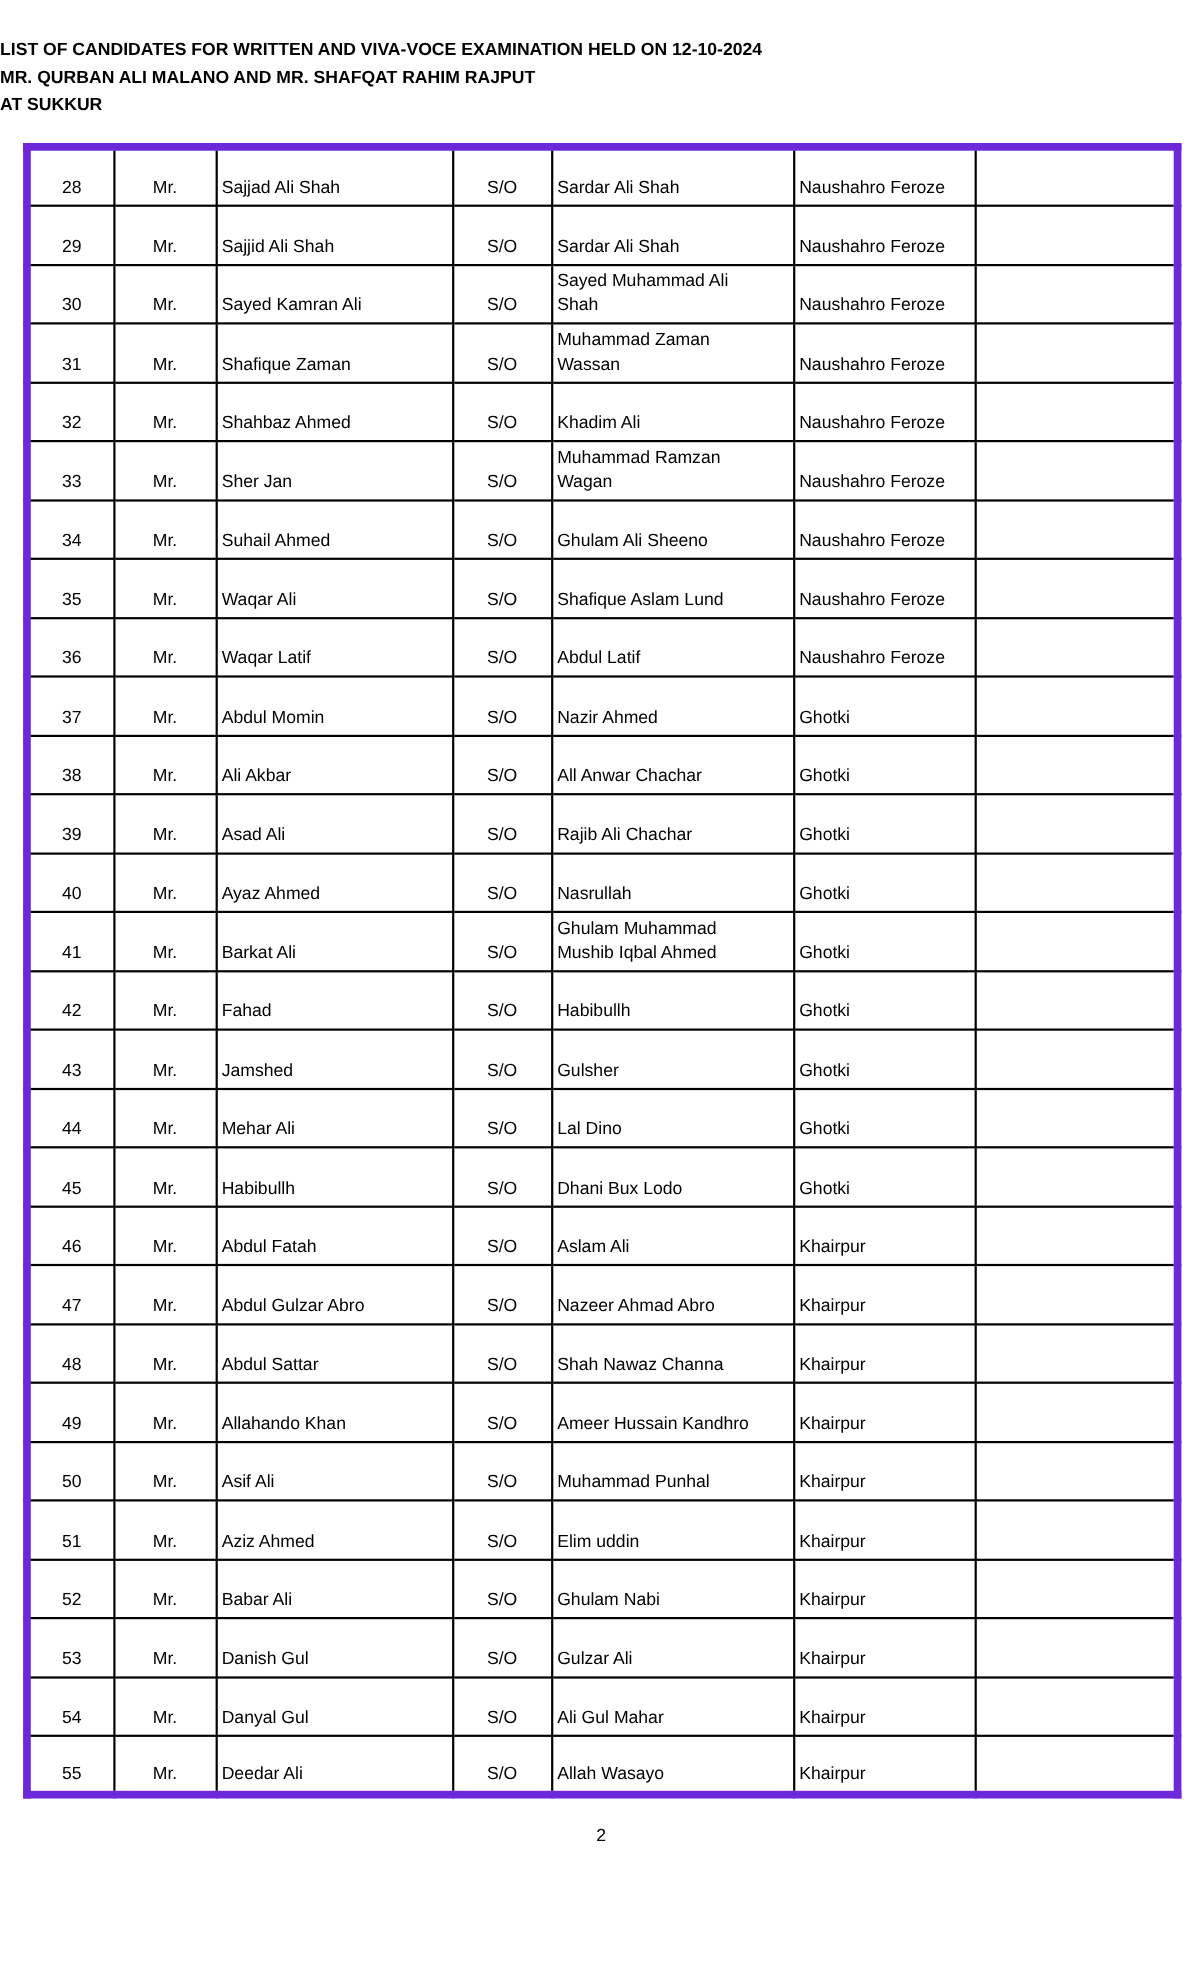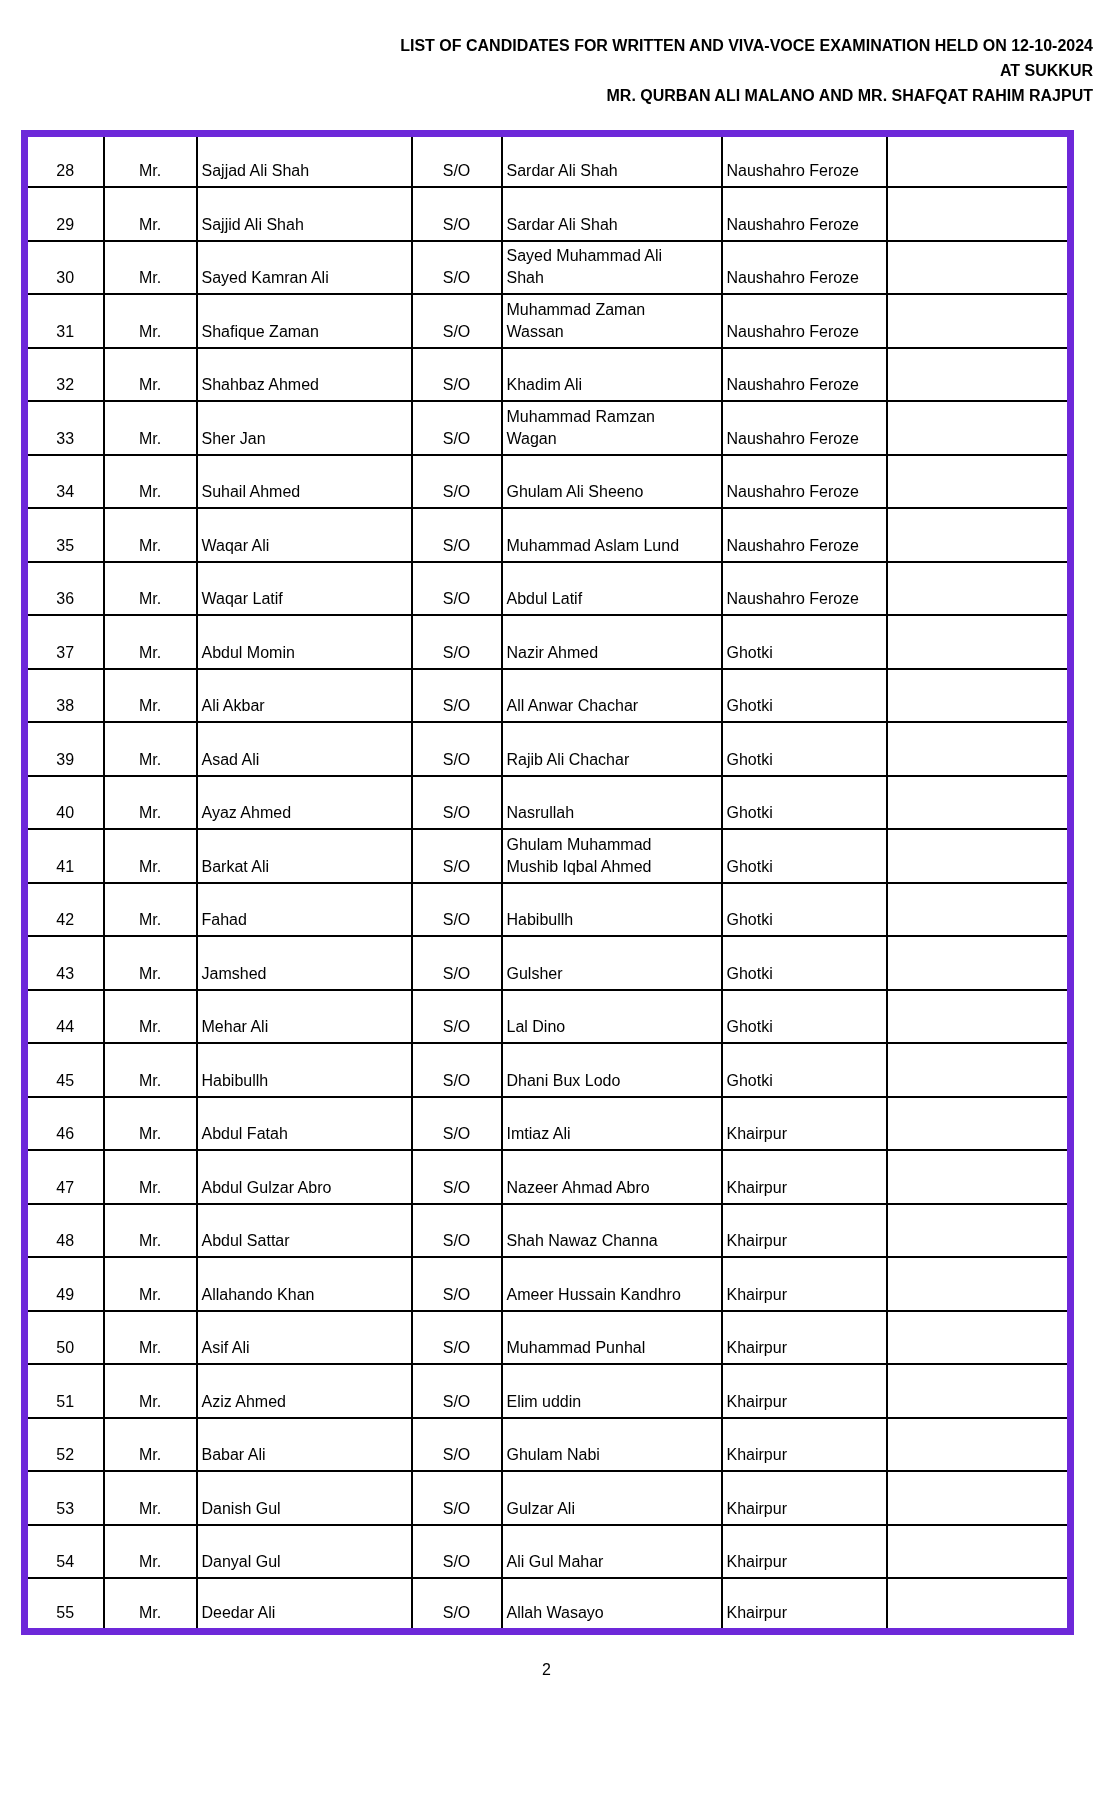--- a/index.html
+++ b/index.html
@@ -14,21 +14,21 @@
     background: #ffffff;
     font-family: "Liberation Sans", sans-serif;
     color: #000000;
     overflow: hidden;
   }
   .doc-header {
     position: absolute;
     top: 33px;
     left: 0;
     width: 100%;
-    text-align: right;
+    text-align: left;
     font-weight: bold;
     font-size: 16px;
     line-height: 25px;
   }
   table.candidates {
     position: absolute;
     left: 21px;
     top: 130px;
     width: 1046px;
     border-collapse: collapse;
@@ -55,22 +55,22 @@
     font-size: 16px;
   }
 </style>
 </head>
 <body>
 
 <div class="page">
 
   <div class="doc-header">
     <div>LIST OF CANDIDATES FOR WRITTEN AND VIVA-VOCE EXAMINATION HELD ON 12-10-2024</div>
+    <div>MR. QURBAN ALI MALANO AND MR. SHAFQAT RAHIM RAJPUT</div>
     <div>AT SUKKUR</div>
-    <div>MR. QURBAN ALI MALANO AND MR. SHAFQAT RAHIM RAJPUT</div>
   </div>
 
   <table class="candidates">
     <colgroup>
       <col style="width:79px">
       <col style="width:93px">
       <col style="width:215px">
       <col style="width:90px">
       <col style="width:220px">
       <col style="width:165px">
@@ -141,21 +141,21 @@
           <td class="c">S/O</td>
           <td class="father">Ghulam Ali Sheeno</td>
           <td>Naushahro Feroze</td>
           <td></td>
         </tr>
         <tr>
           <td class="c">35</td>
           <td class="c">Mr.</td>
           <td>Waqar Ali</td>
           <td class="c">S/O</td>
-          <td class="father">Muhammad Aslam Lund</td>
+          <td class="father">Shafique Aslam Lund</td>
           <td>Naushahro Feroze</td>
           <td></td>
         </tr>
         <tr>
           <td class="c">36</td>
           <td class="c">Mr.</td>
           <td>Waqar Latif</td>
           <td class="c">S/O</td>
           <td class="father">Abdul Latif</td>
           <td>Naushahro Feroze</td>
@@ -241,21 +241,21 @@
           <td class="c">S/O</td>
           <td class="father">Dhani Bux Lodo</td>
           <td>Ghotki</td>
           <td></td>
         </tr>
         <tr>
           <td class="c">46</td>
           <td class="c">Mr.</td>
           <td>Abdul Fatah</td>
           <td class="c">S/O</td>
-          <td class="father">Imtiaz Ali</td>
+          <td class="father">Aslam Ali</td>
           <td>Khairpur</td>
           <td></td>
         </tr>
         <tr>
           <td class="c">47</td>
           <td class="c">Mr.</td>
           <td>Abdul Gulzar Abro</td>
           <td class="c">S/O</td>
           <td class="father">Nazeer Ahmad Abro</td>
           <td>Khairpur</td>

